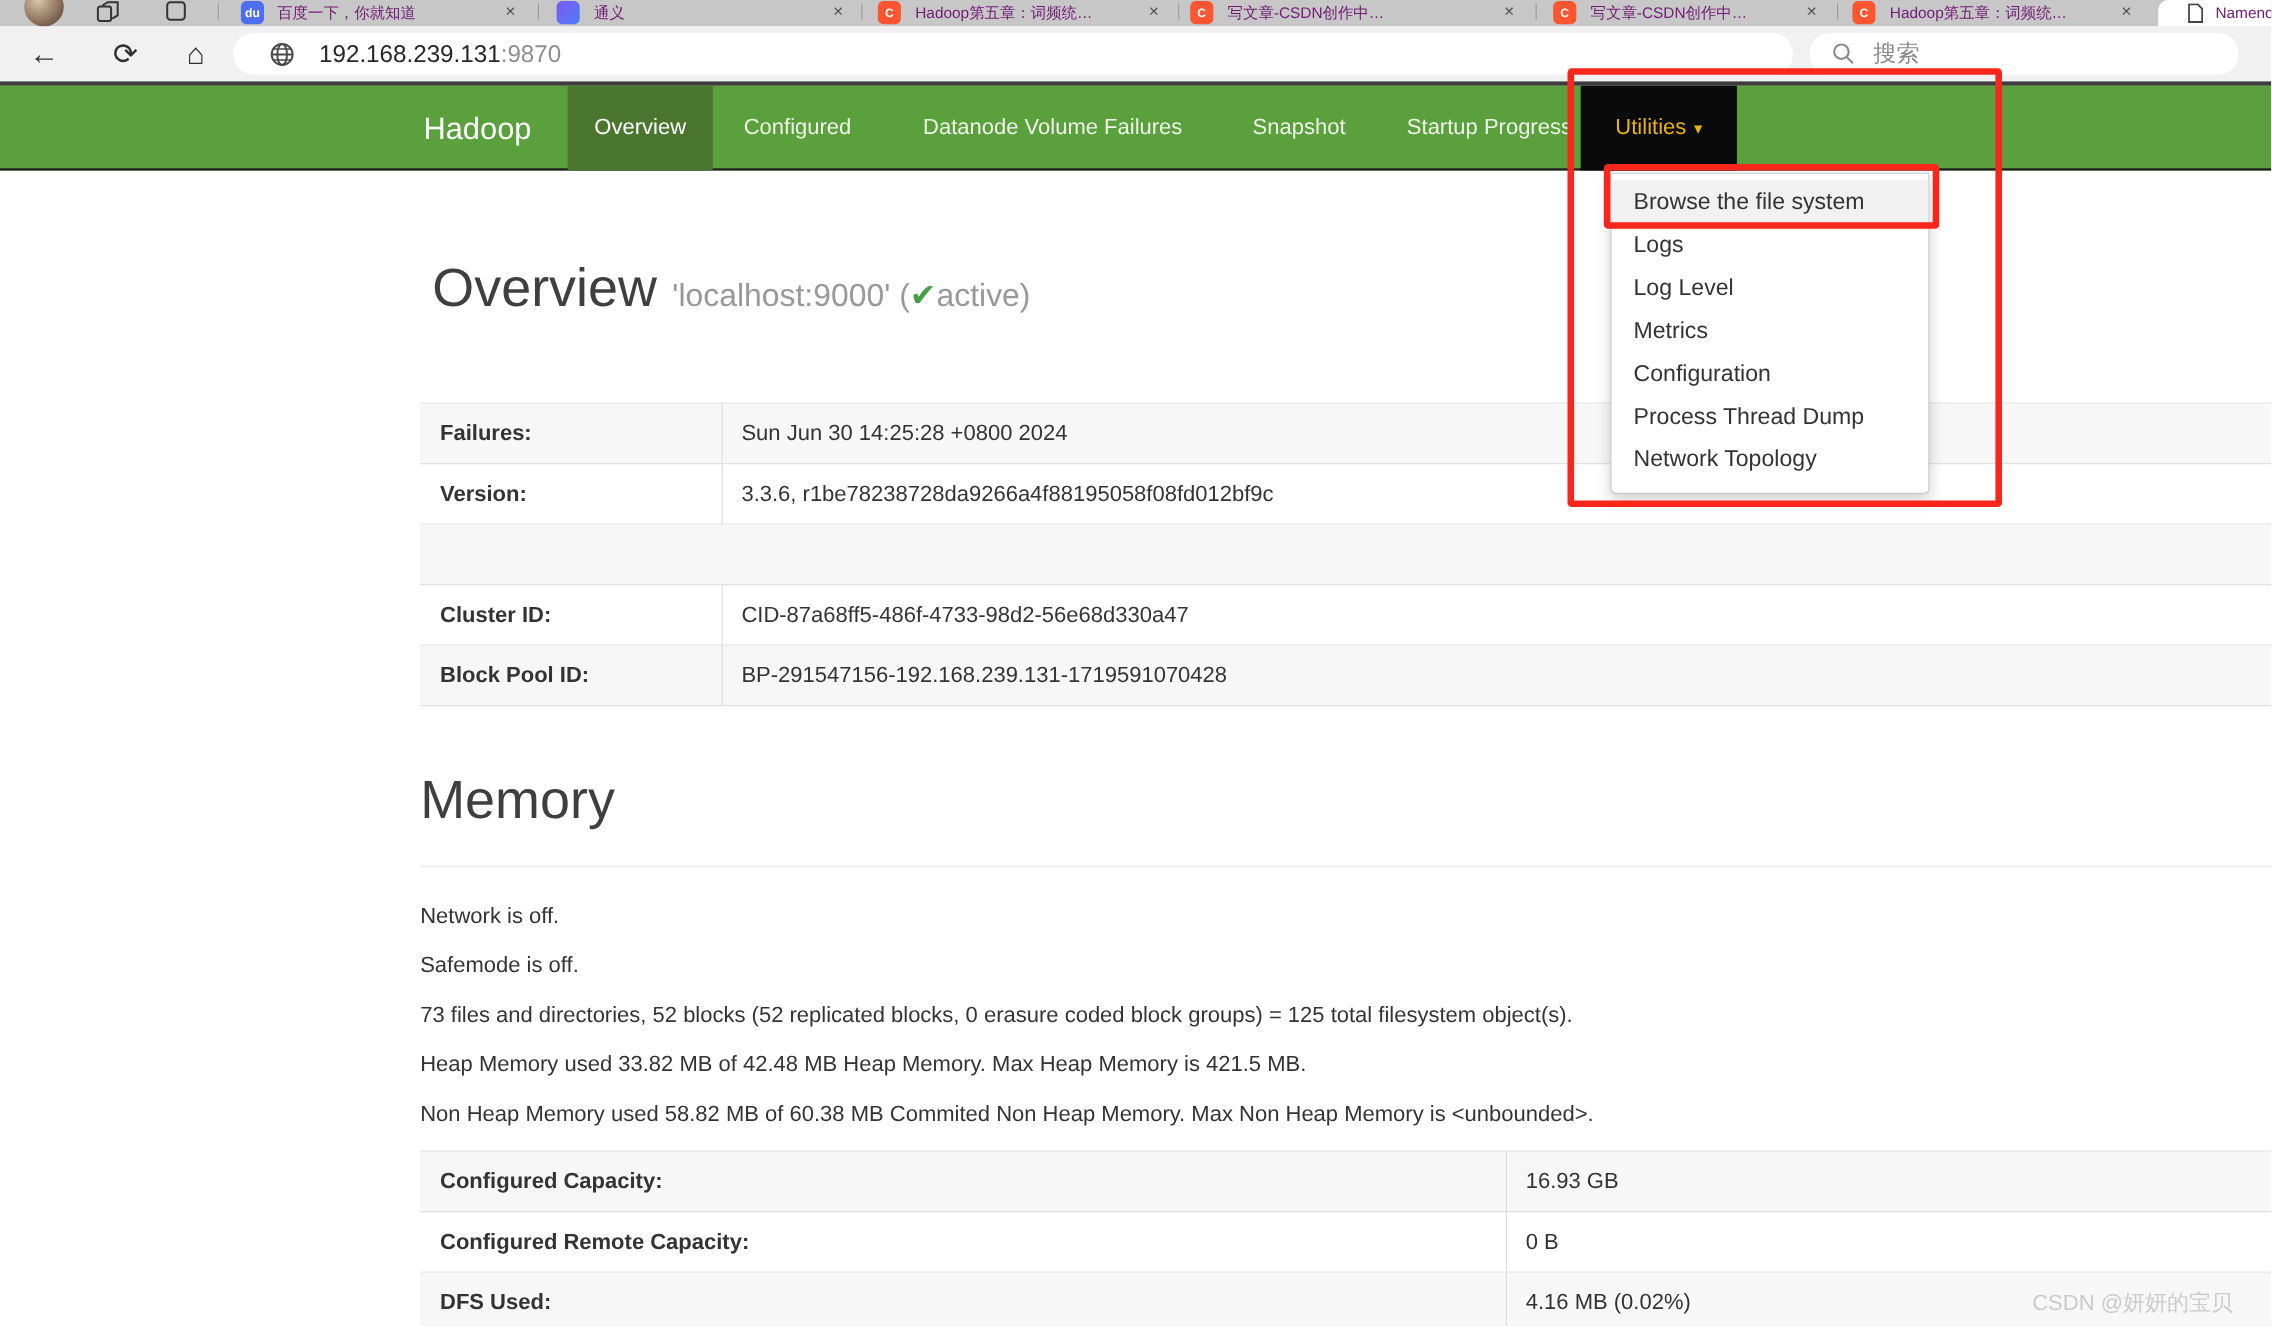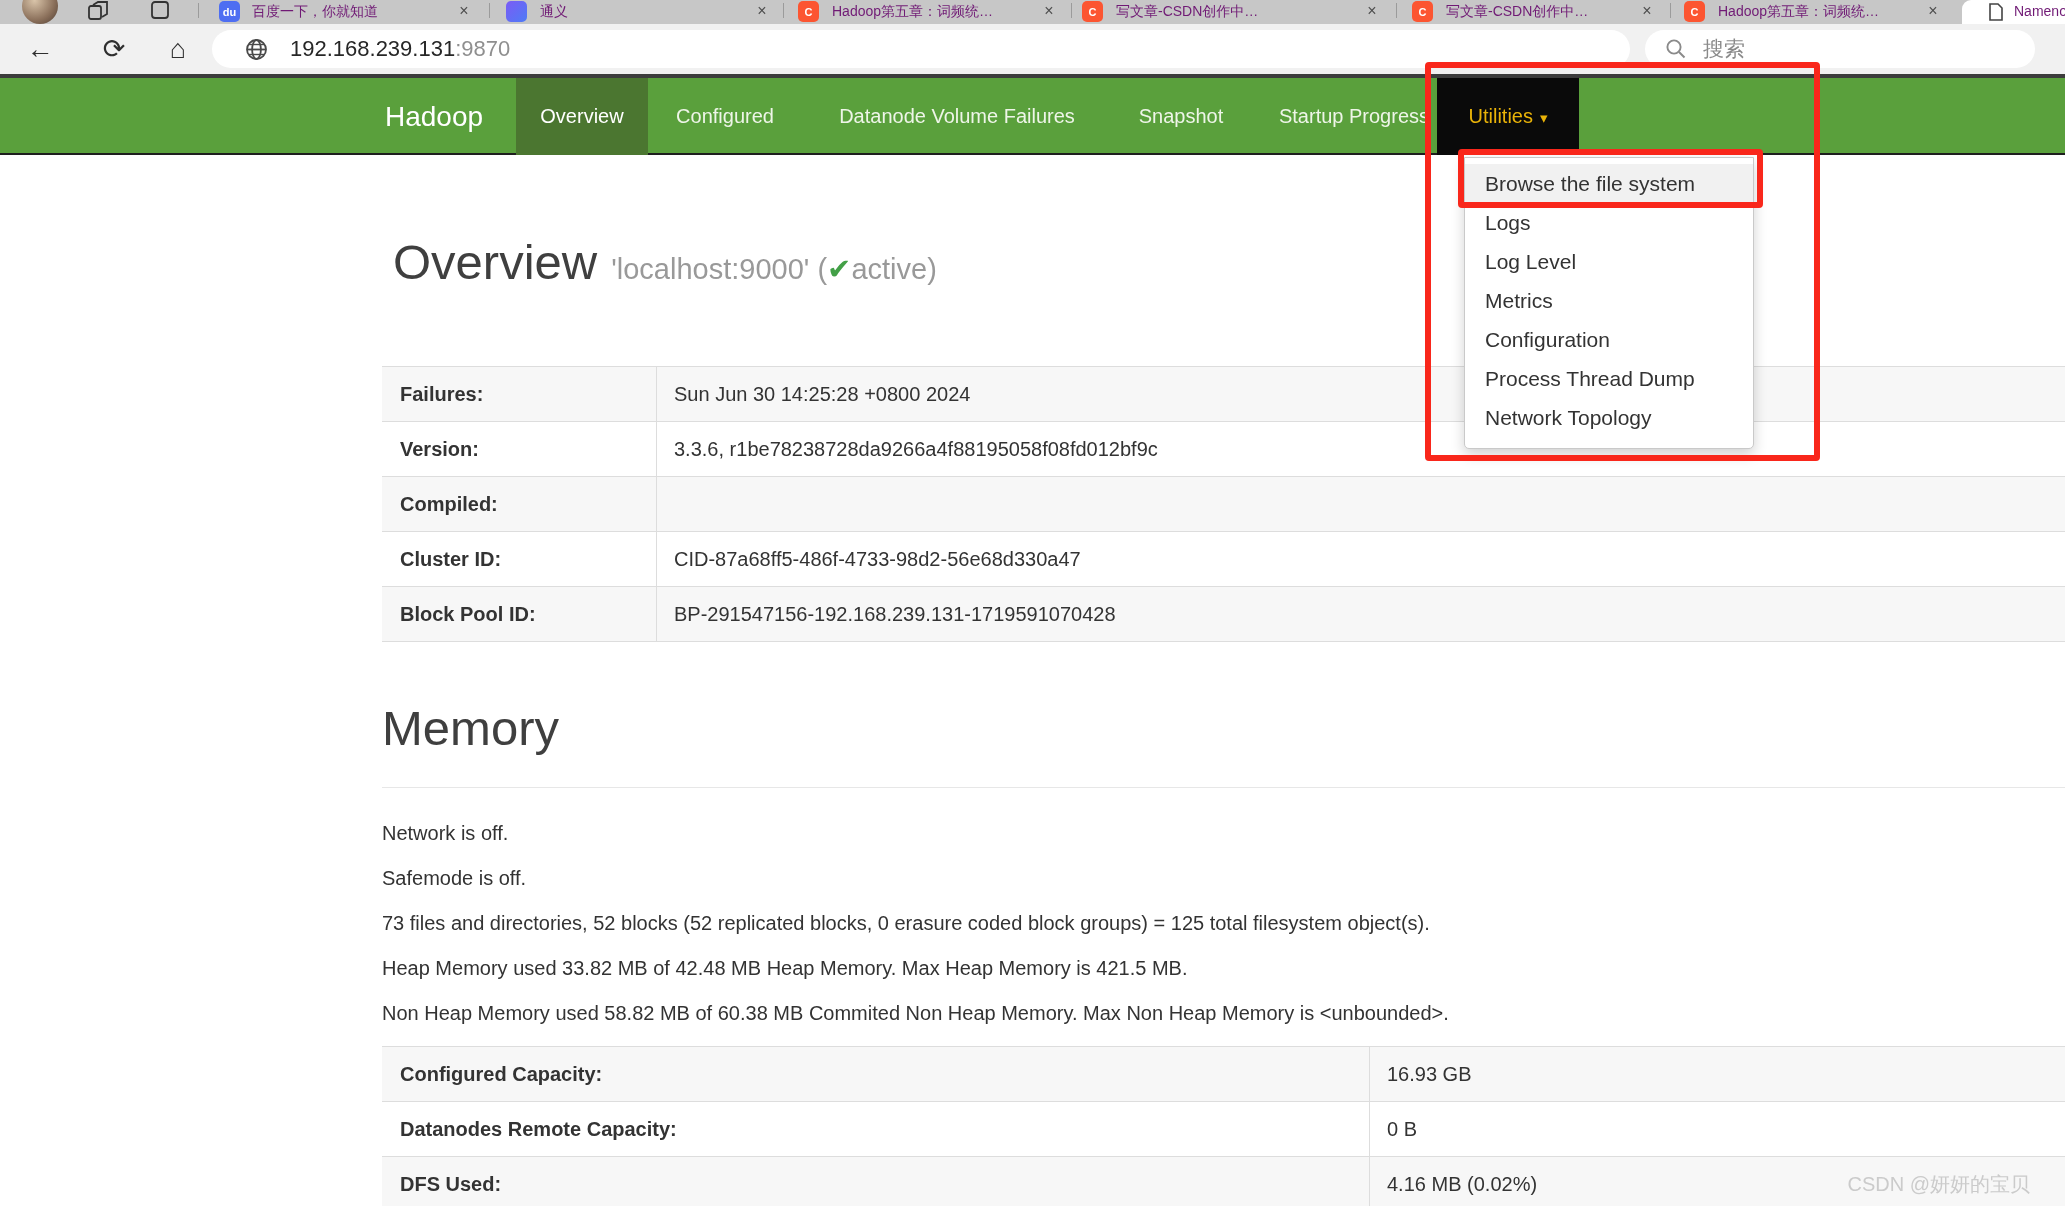--- a/index.html
+++ b/index.html
@@ -202,21 +202,20 @@
   <div class="tbl tbl1" style="top:366px;">
     <div class="row striped">
       <div class="cell-label">Failures:</div>
       <div class="cell-value">Sun Jun 30 14:25:28 +0800 2024</div>
     </div>
     <div class="row">
       <div class="cell-label">Version:</div>
       <div class="cell-value">3.3.6, r1be78238728da9266a4f88195058f08fd012bf9c</div>
     </div>
     <div class="row striped">
-      <div class="cell-label">Compiled:</div>
     </div>
     <div class="row">
       <div class="cell-label">Cluster ID:</div>
       <div class="cell-value">CID-87a68ff5-486f-4733-98d2-56e68d330a47</div>
     </div>
     <div class="row striped">
       <div class="cell-label">Block Pool ID:</div>
       <div class="cell-value">BP-291547156-192.168.239.131-1719591070428</div>
     </div>
   </div>
@@ -228,21 +227,21 @@
   <div class="pline" style="top:912px;">73 files and directories, 52 blocks (52 replicated blocks, 0 erasure coded block groups) = 125 total filesystem object(s).</div>
   <div class="pline" style="top:957px;">Heap Memory used 33.82 MB of 42.48 MB Heap Memory. Max Heap Memory is 421.5 MB.</div>
   <div class="pline" style="top:1002px;">Non Heap Memory used 58.82 MB of 60.38 MB Commited Non Heap Memory. Max Non Heap Memory is &lt;unbounded&gt;.</div>
 
   <div class="tbl tbl2" style="top:1046px;">
     <div class="row striped">
       <div class="cell-label">Configured Capacity:</div>
       <div class="cell-value">16.93 GB</div>
     </div>
     <div class="row">
-      <div class="cell-label">Datanodes Remote Capacity:</div>
+      <div class="cell-label">Configured Remote Capacity:</div>
       <div class="cell-value">0 B</div>
     </div>
     <div class="row striped">
       <div class="cell-label">DFS Used:</div>
       <div class="cell-value">4.16 MB (0.02%)</div>
     </div>
   </div>
 
   <div class="watermark">CSDN @妍妍的宝贝</div>
 

